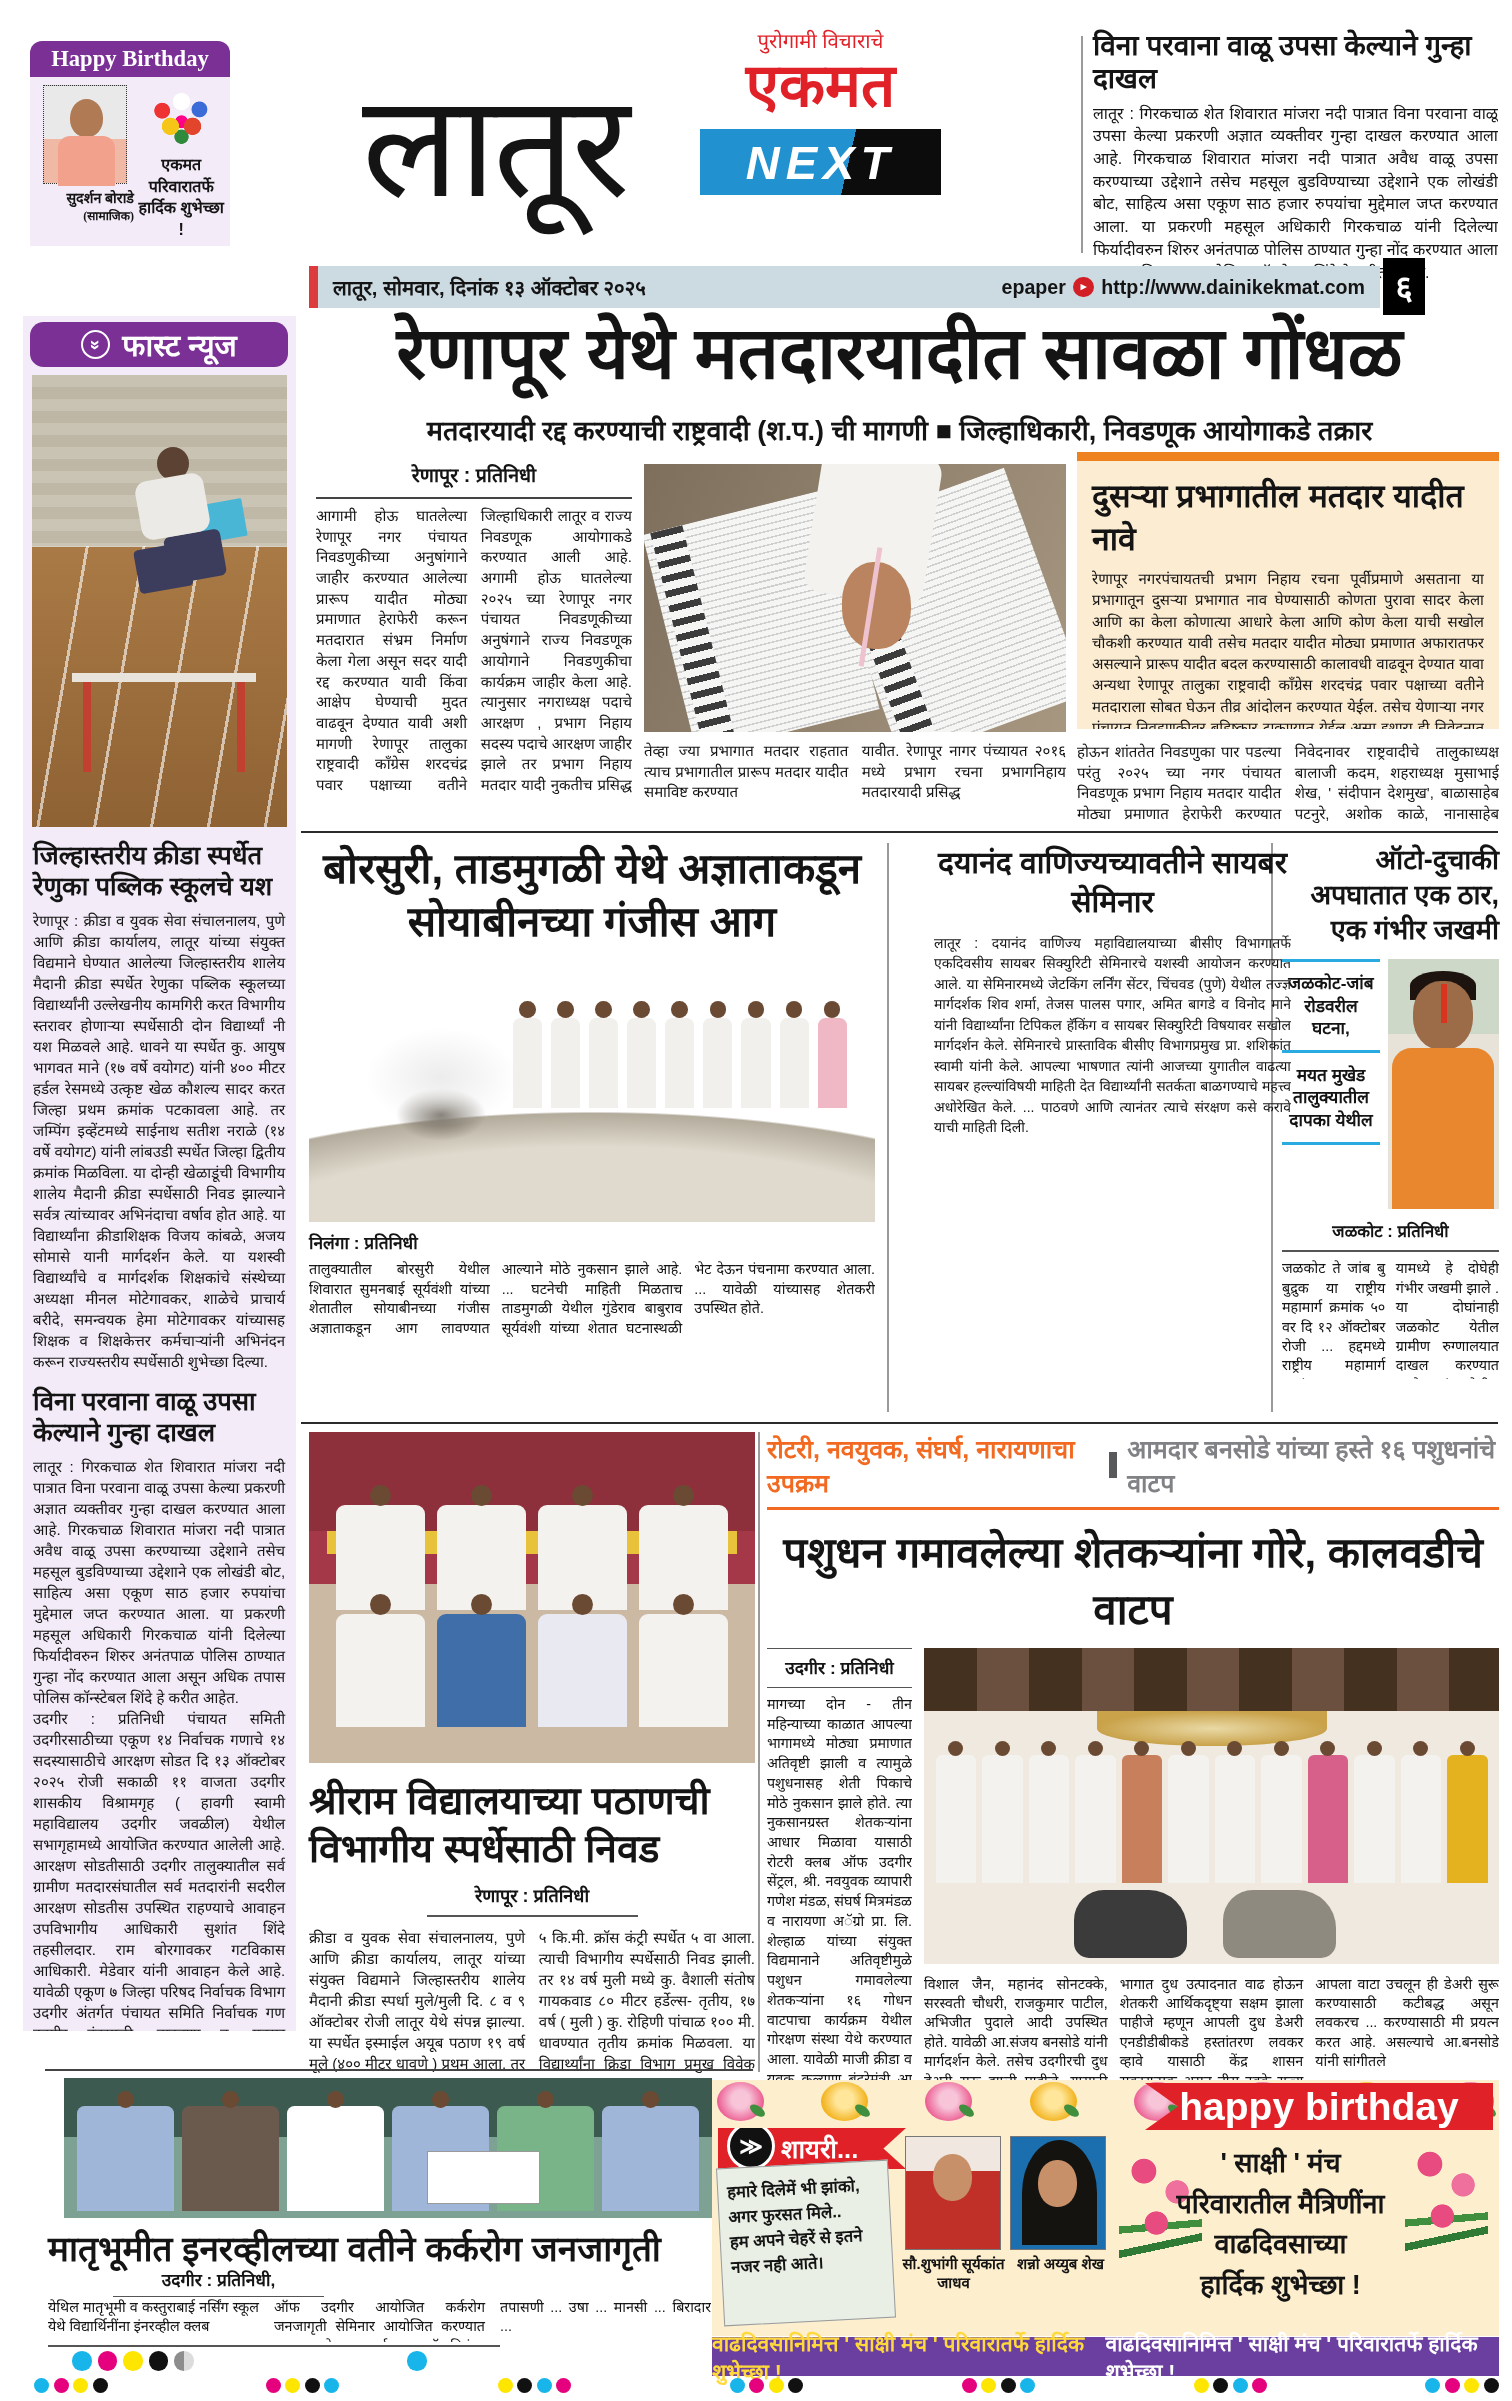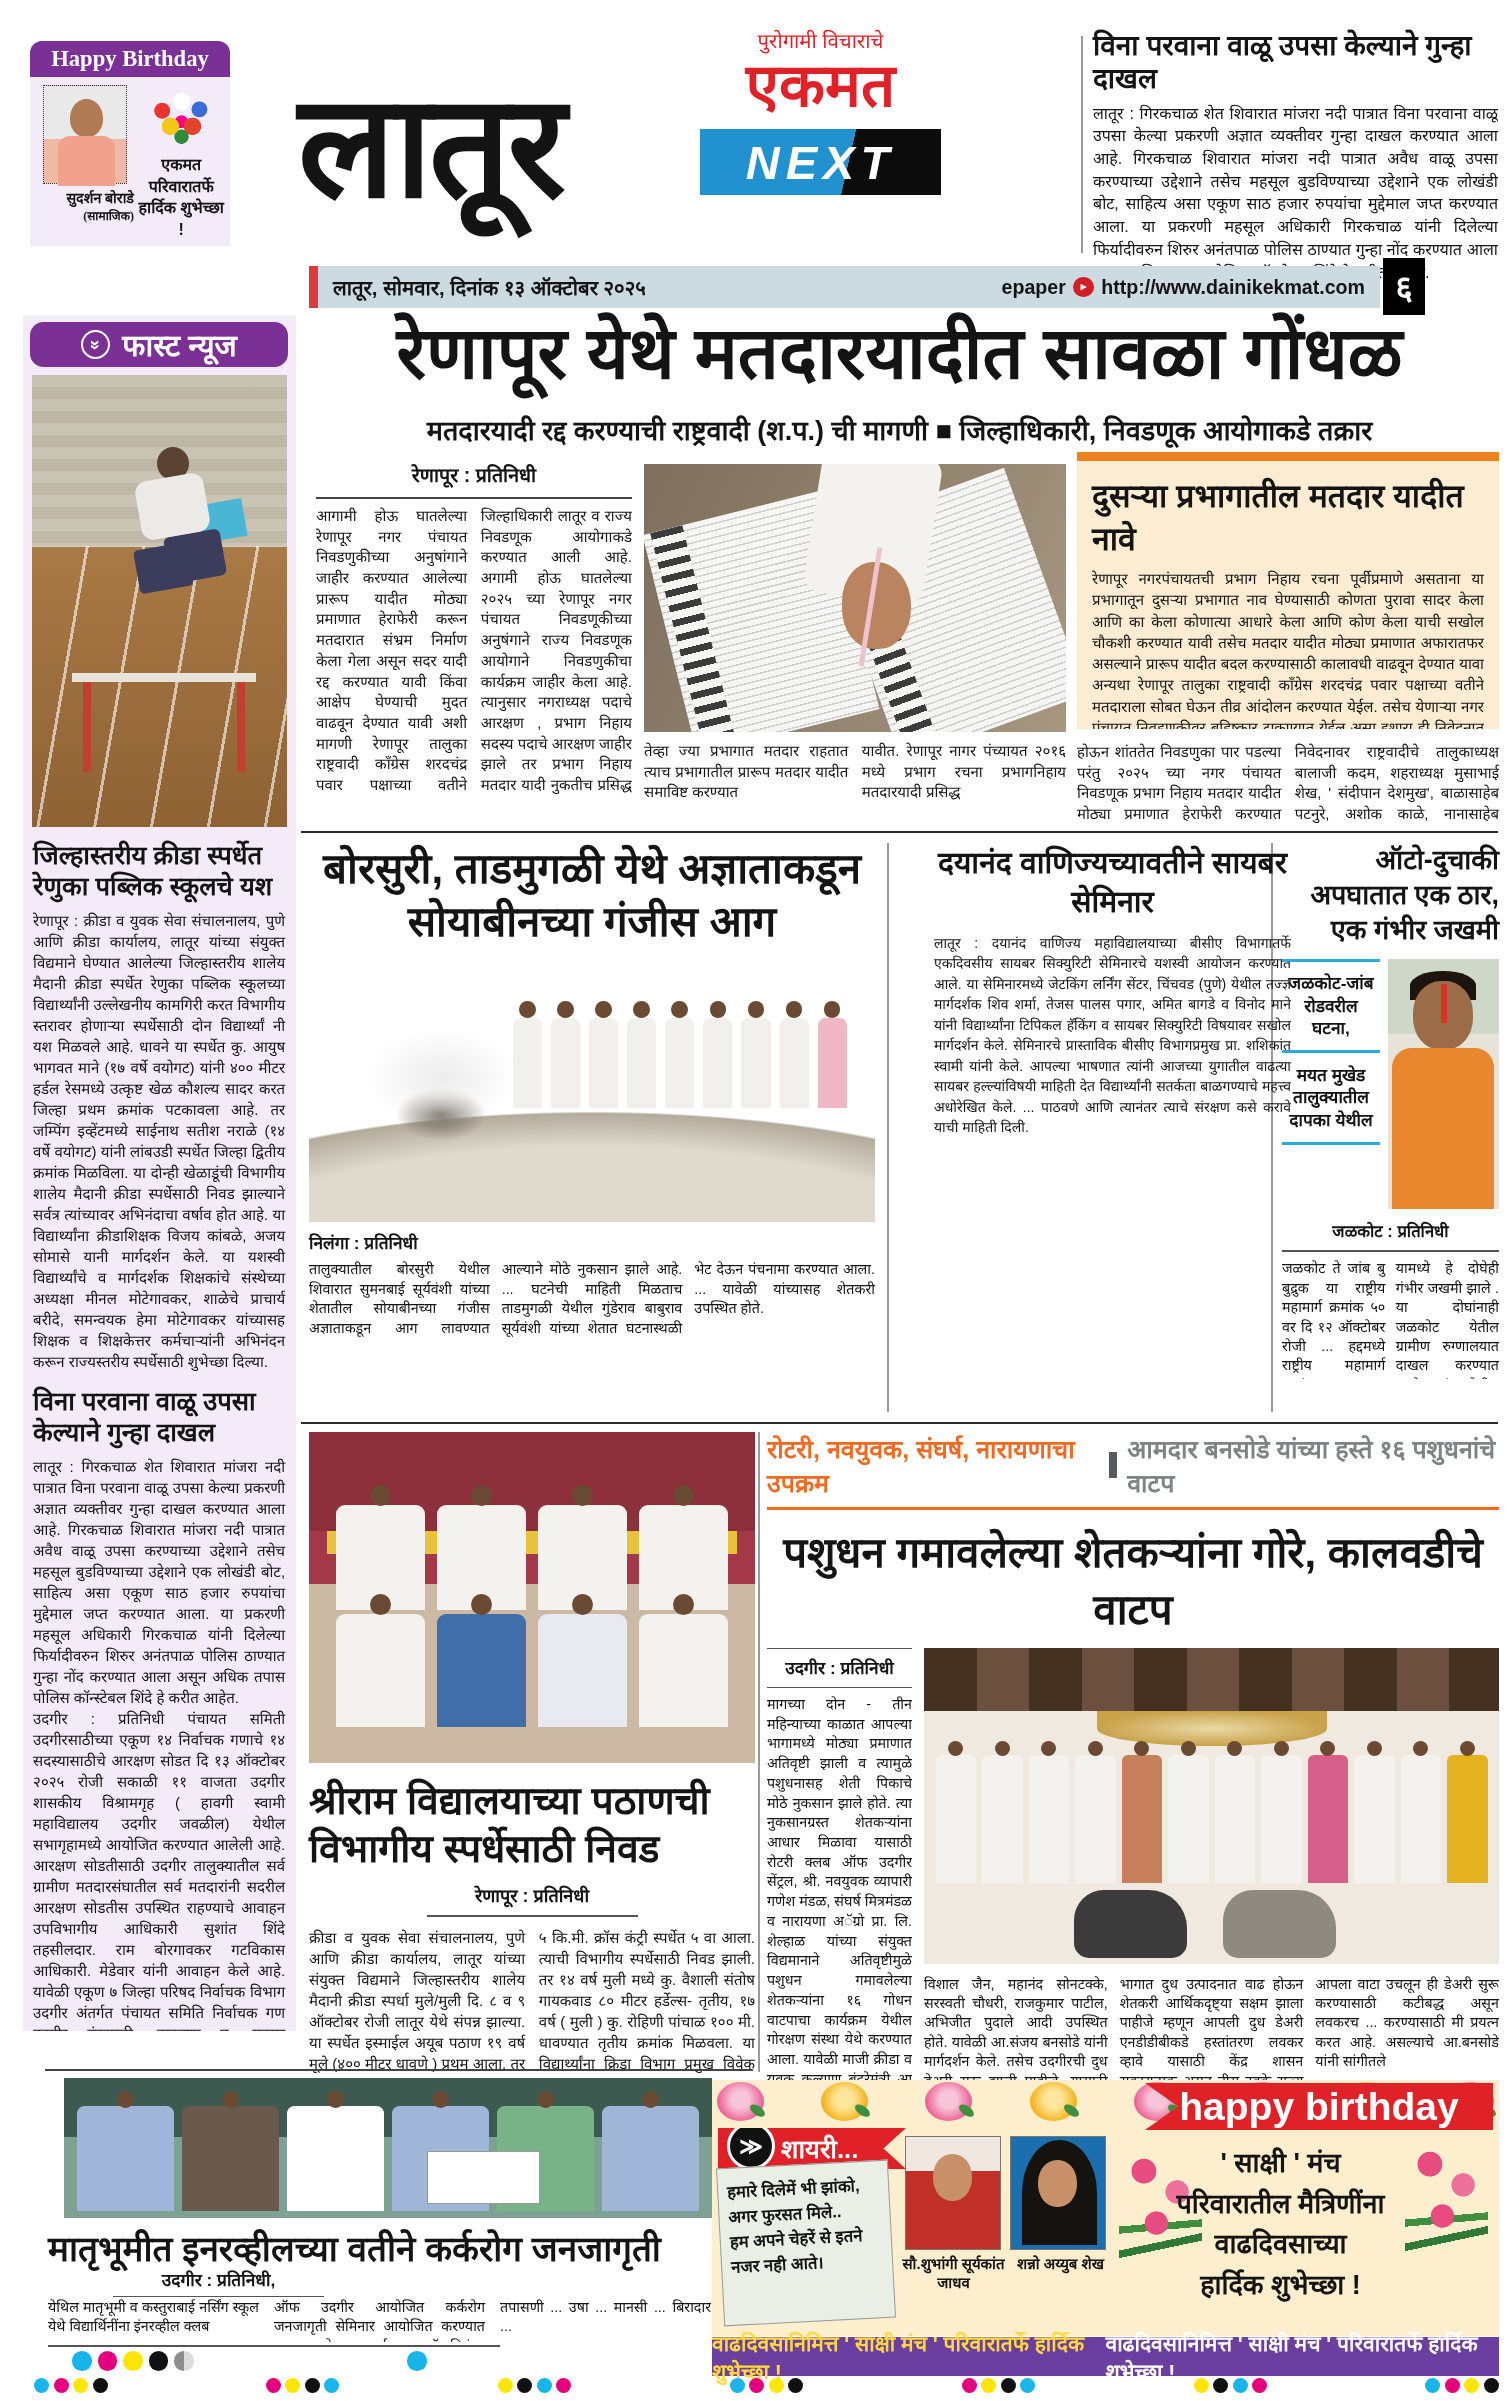--- a/index.html
+++ b/index.html
@@ -32,22 +32,22 @@
        radial-gradient(circle at 50% 24%,#fff 0 8.3px,transparent 9px),
        radial-gradient(circle at 76% 36%,#3b6bd6 0 7.5px,transparent 8.3px),
        radial-gradient(circle at 34% 62%,#f5c518 0 8.3px,transparent 9px),
        radial-gradient(circle at 66% 62%,#e3452c 0 8.3px,transparent 9px),
        radial-gradient(circle at 50% 78%,#2f8a3c 0 6.8px,transparent 7.5px),
        radial-gradient(circle at 50% 55%,#f08 0 6px,transparent 6.8px);
   }
   .hb-msg { font-size:16px; font-weight:800; line-height:1.35; }
 
   
-  #mast-city { left:298px; top:36px; width:407px; height:222px; font-size:143px; font-weight:700;
-               line-height:222px; text-align:left; letter-spacing:-3px; }
+  #mast-city { left:291px; top:36px; width:407px; height:222px; font-size:143px; font-weight:400;
+               line-height:222px; text-align:center; letter-spacing:-3px; }
   #brand { left:700px; top:26px; width:241px; text-align:center; }
   .brand-tag { color:#e02128; font-size:20.3px; font-weight:400; }
   .brand-name { color:#e02128; font-size:60px; font-weight:800; line-height:1.05; }
   .next-logo { width:241px; height:66px; margin:12px auto 0;
                background:linear-gradient(103deg,#2191d0 0 61%,#0c0c0c 61% 100%);
                color:#fff; font-size:47px; font-weight:800; font-style:italic; letter-spacing:6px;
                display:flex; align-items:center; justify-content:center; }
   .vline { background:#9a9a9a; }
   #vl-top { left:1081px; top:36px; width:1.5px; height:217px; }
 

